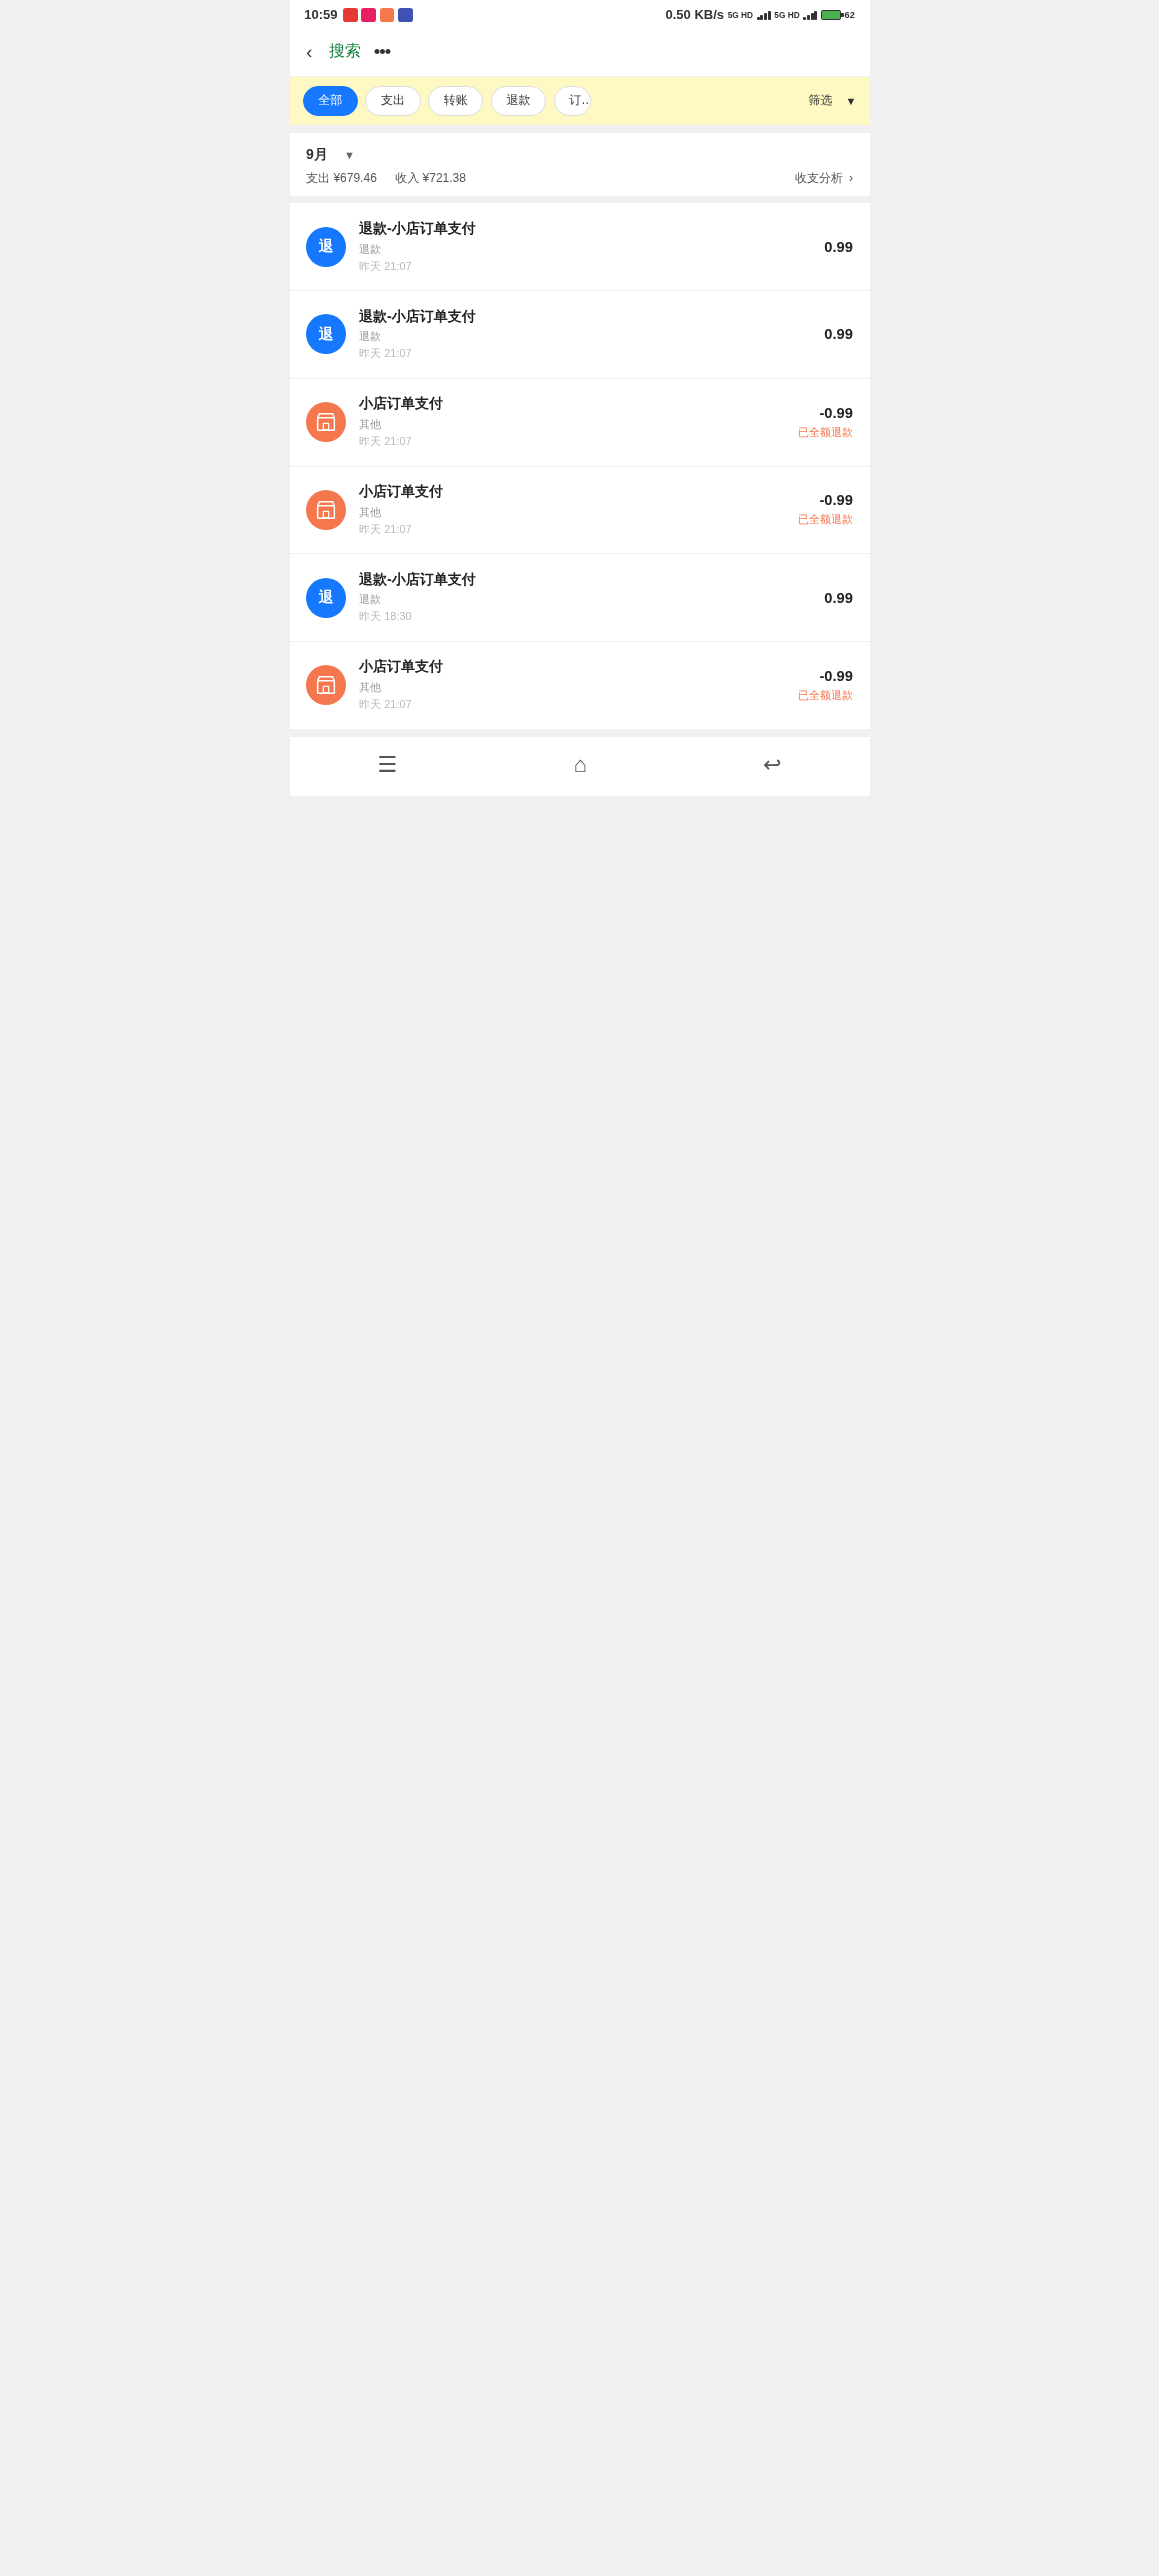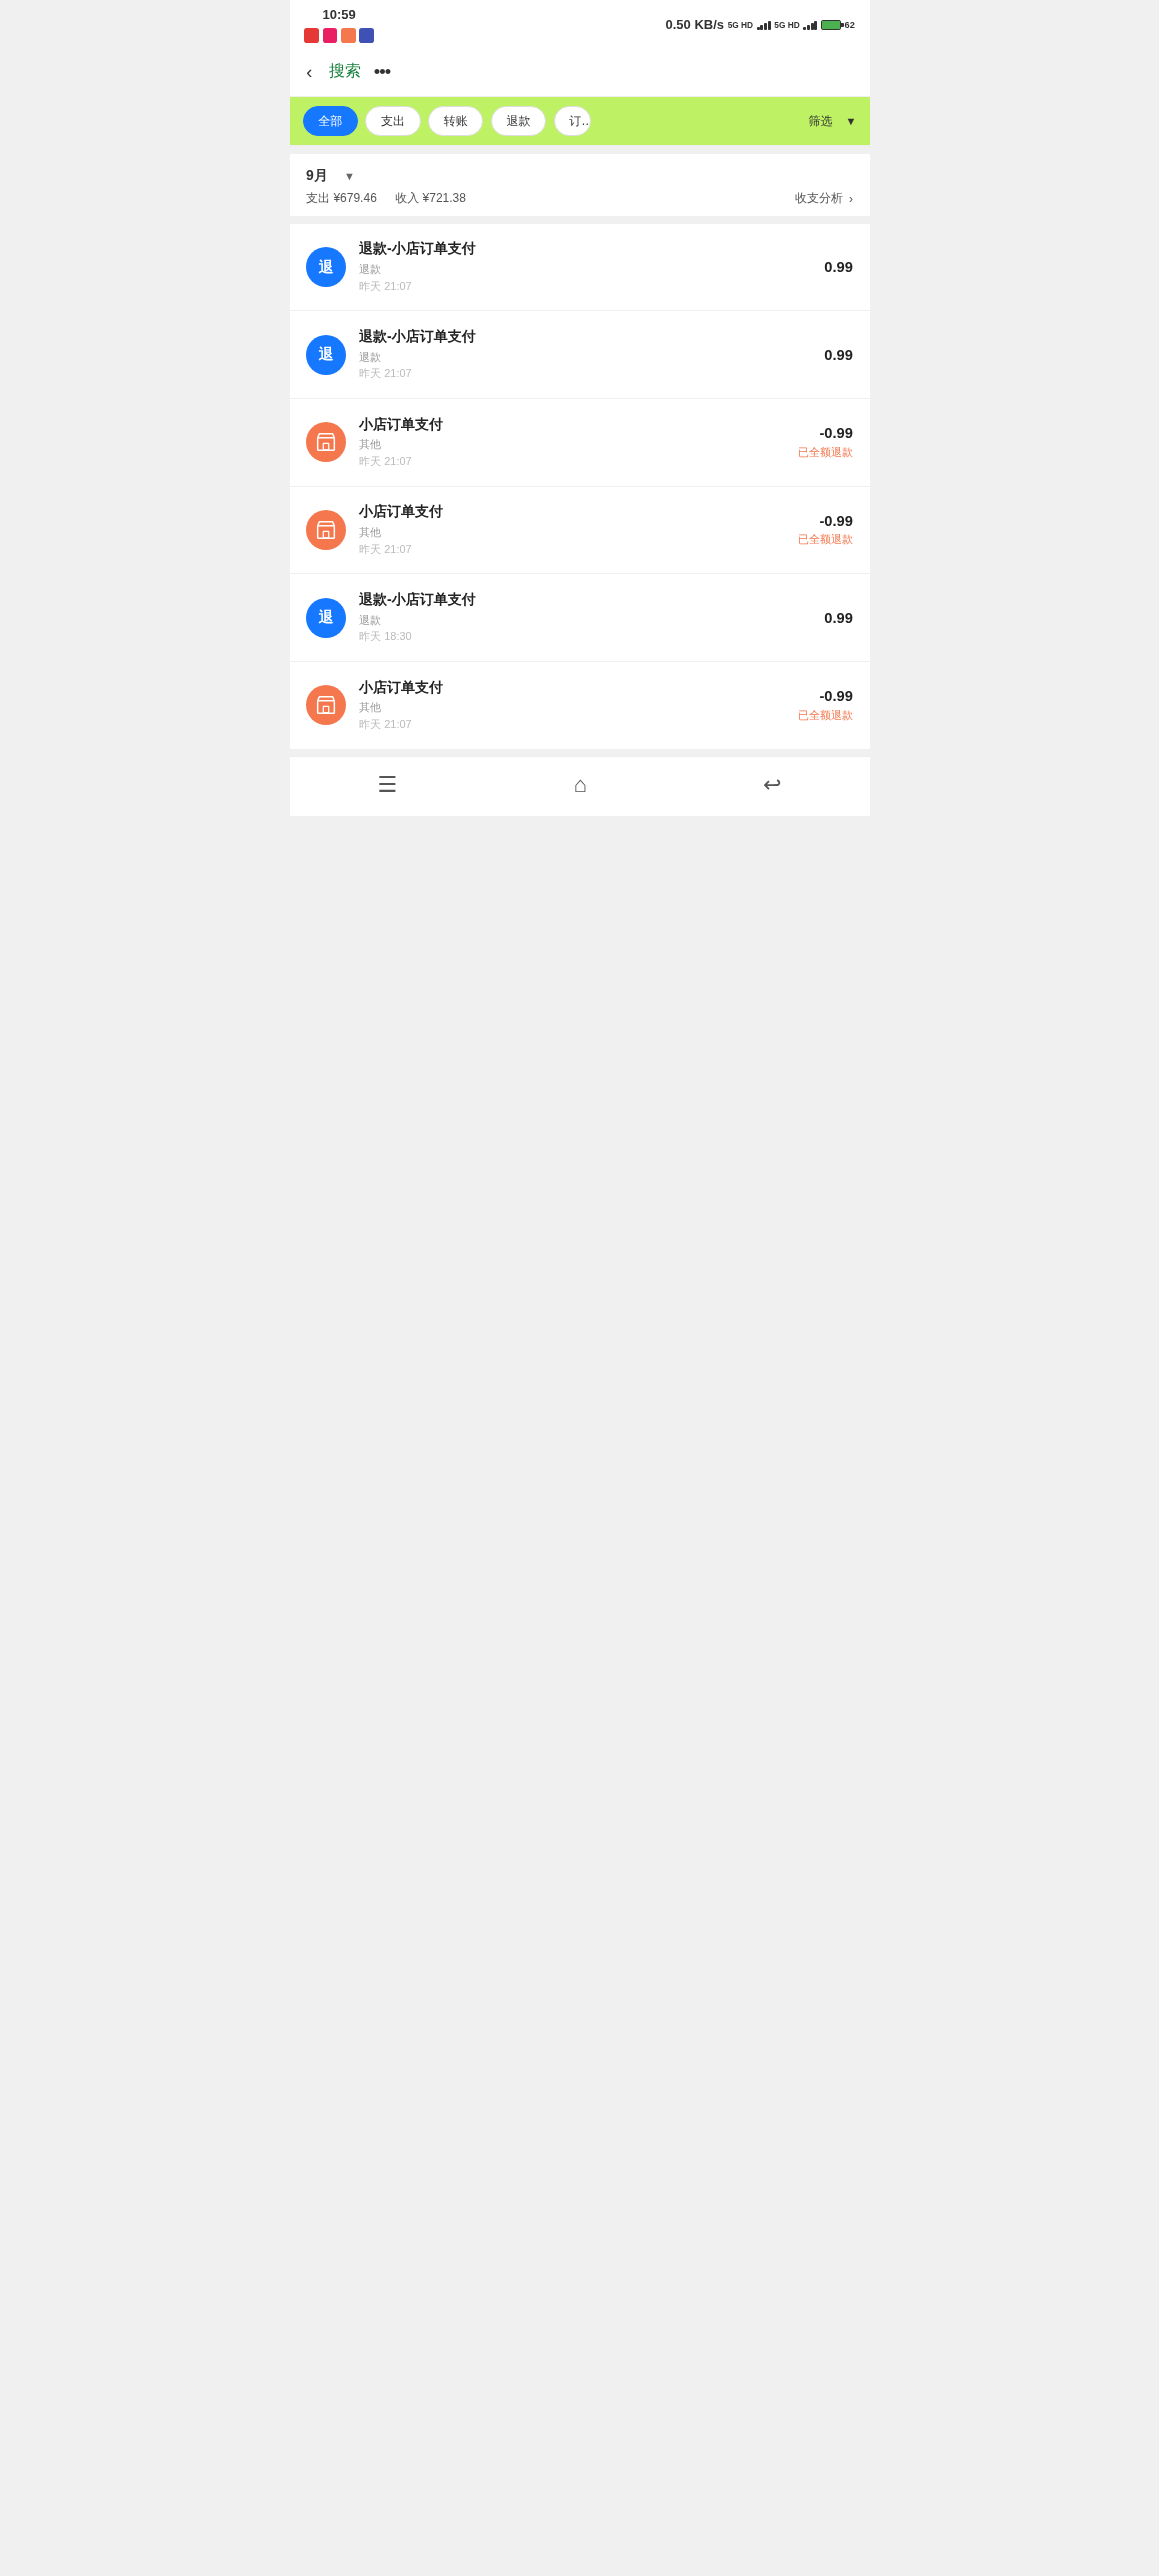--- a/index.html
+++ b/index.html
@@ -17,21 +17,21 @@
     
     .status-bar {
       background: #fff;
       display: flex;
       justify-content: space-between;
       align-items: center;
       padding: 7.4px 14.7px 5.5px;
       font-size: 11px;
       font-weight: 600;
     }
-    .status-left { display: flex; align-items: center; gap: 5.5px; flex-direction: column; }
+    .status-left { display: flex; align-items: center; gap: 5.5px; }
     .status-time { font-size: 13px; font-weight: 700; }
     .status-icons { display: flex; align-items: center; gap: 3.7px; }
     .status-right { display: flex; align-items: center; gap: 3.7px; font-size: 9.2px; }
     .battery-bar {
       display: inline-block;
       width: 20px;
       height: 10px;
       border: 1.4px solid #333;
       border-radius: 1.8px;
       position: relative;
@@ -102,21 +102,21 @@
     }
     .more-btn {
       font-size: 18.4px;
       color: #333;
       cursor: pointer;
       letter-spacing: -0.9px;
     }
 
     
     .filter-bar {
-      background: #bef264;
+      background: #fef9c3;
       display: flex;
       align-items: center;
       padding: 9.2px 13px;
       gap: 7.4px;
       overflow-x: auto;
       border-bottom: 0.9px solid #eee;
       text-align: center;
     }
     .filter-bar::-webkit-scrollbar { display: none; }
     .filter-tab {

